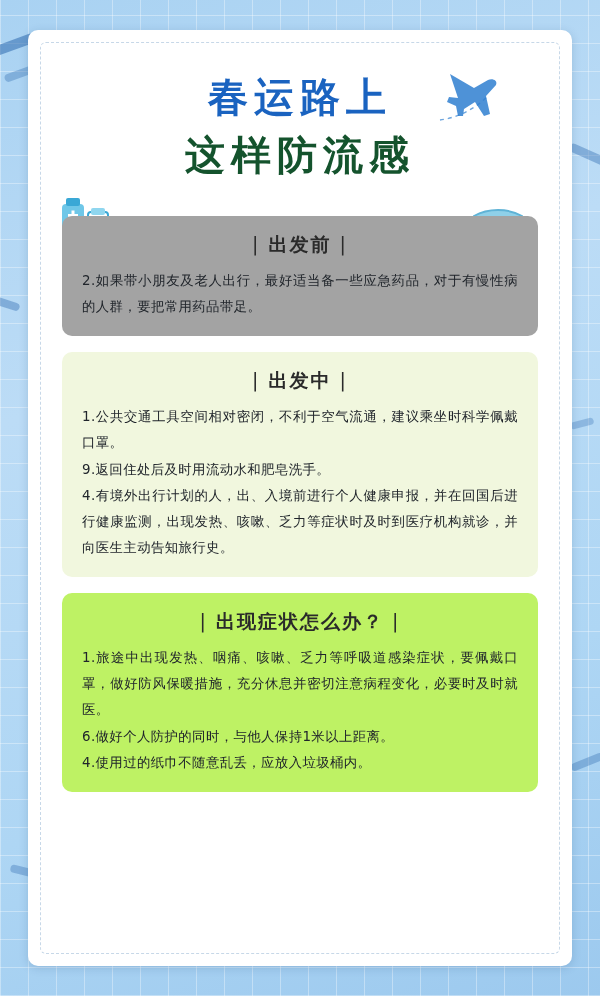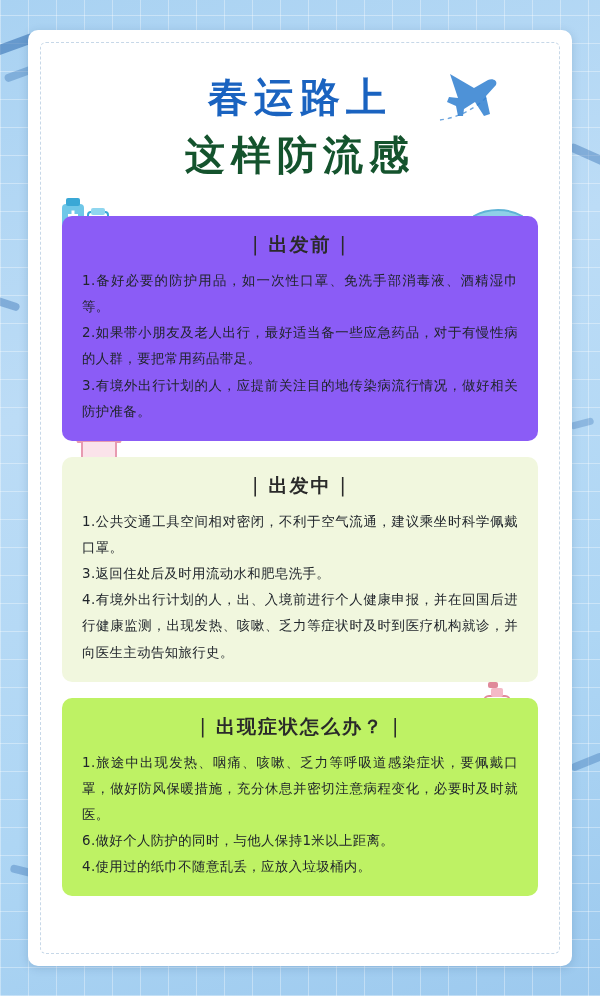--- a/index.html
+++ b/index.html
@@ -89,21 +89,21 @@
     height: 60px;
   }
   
   .section {
     position: relative;
     margin-top: 16px;
     border-radius: 10px;
     padding: 16px 20px 16px 20px;
     box-sizing: border-box;
   }
-  .sec-1 { background: #8b5cf6; margin-top: 32px; }
+  .sec-1 { background: #a3a3a3; margin-top: 32px; }
   .sec-2 { background: #f1f7de; }
   .sec-3 { background: #bef264; }
 
   .sec-title {
     text-align: center;
     font-family: "DejaVu Sans", "Liberation Sans", sans-serif;
     font-weight: bold;
     font-size: 19px;
     color: #2a2a2a;
     letter-spacing: 2px;
@@ -212,31 +212,29 @@
           <path d="M10 56 C 26 54, 44 46, 58 32" fill="none" stroke="#2f7fd0" stroke-width="1.4" stroke-dasharray="4 4" opacity="0.7"></path>
         </svg>
         <div class="title-line">春运路上</div>
         <div class="title-line second">这样防流感</div>
       </div>
 
       <div class="section sec-1">
         <div class="sec-title">
           <span class="bar">|</span><span>出发前</span><span class="bar">|</span>
         </div>
-        <div class="para">1.备好必要的防护用品，如一次性口罩、免洗手部消毒液、酒精湿巾等。</div>
         <div class="para">2.如果带小朋友及老人出行，最好适当备一些应急药品，对于有慢性病的人群，要把常用药品带足。</div>
-        <div class="para">3.有境外出行计划的人，应提前关注目的地传染病流行情况，做好相关防护准备。</div>
       </div>
 
       <div class="section sec-2">
         <div class="sec-title">
           <span class="bar">|</span><span>出发中</span><span class="bar">|</span>
         </div>
         <div class="para">1.公共交通工具空间相对密闭，不利于空气流通，建议乘坐时科学佩戴口罩。</div>
-        <div class="para">3.返回住处后及时用流动水和肥皂洗手。</div>
+        <div class="para">9.返回住处后及时用流动水和肥皂洗手。</div>
         <div class="para">4.有境外出行计划的人，出、入境前进行个人健康申报，并在回国后进行健康监测，出现发热、咳嗽、乏力等症状时及时到医疗机构就诊，并向医生主动告知旅行史。</div>
       </div>
 
       <div class="section sec-3">
         <div class="sec-title">
           <span class="bar">|</span><span>出现症状怎么办？</span><span class="bar">|</span>
         </div>
         <div class="para">1.旅途中出现发热、咽痛、咳嗽、乏力等呼吸道感染症状，要佩戴口罩，做好防风保暖措施，充分休息并密切注意病程变化，必要时及时就医。</div>
         <div class="para">6.做好个人防护的同时，与他人保持1米以上距离。</div>
         <div class="para">4.使用过的纸巾不随意乱丢，应放入垃圾桶内。</div>

